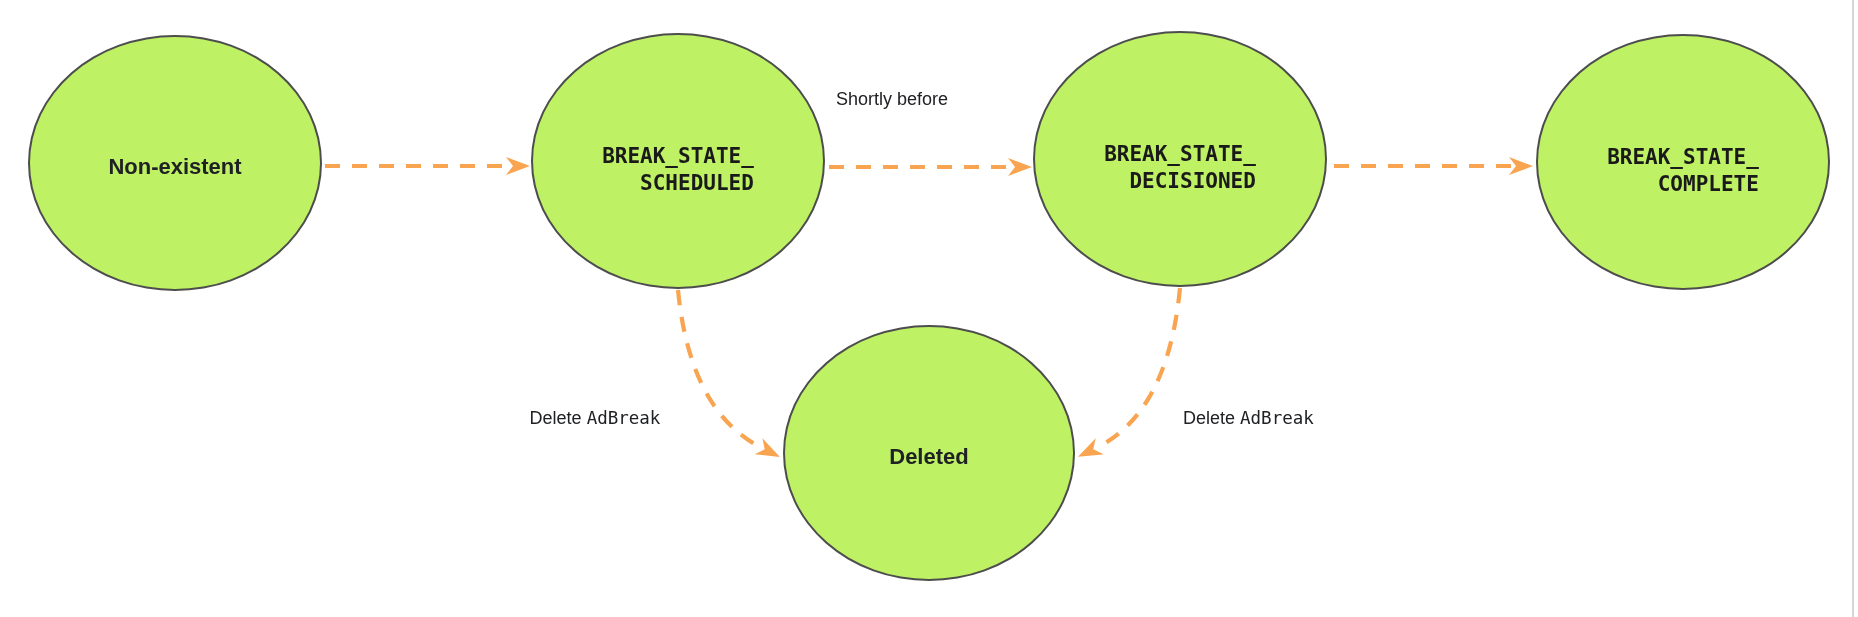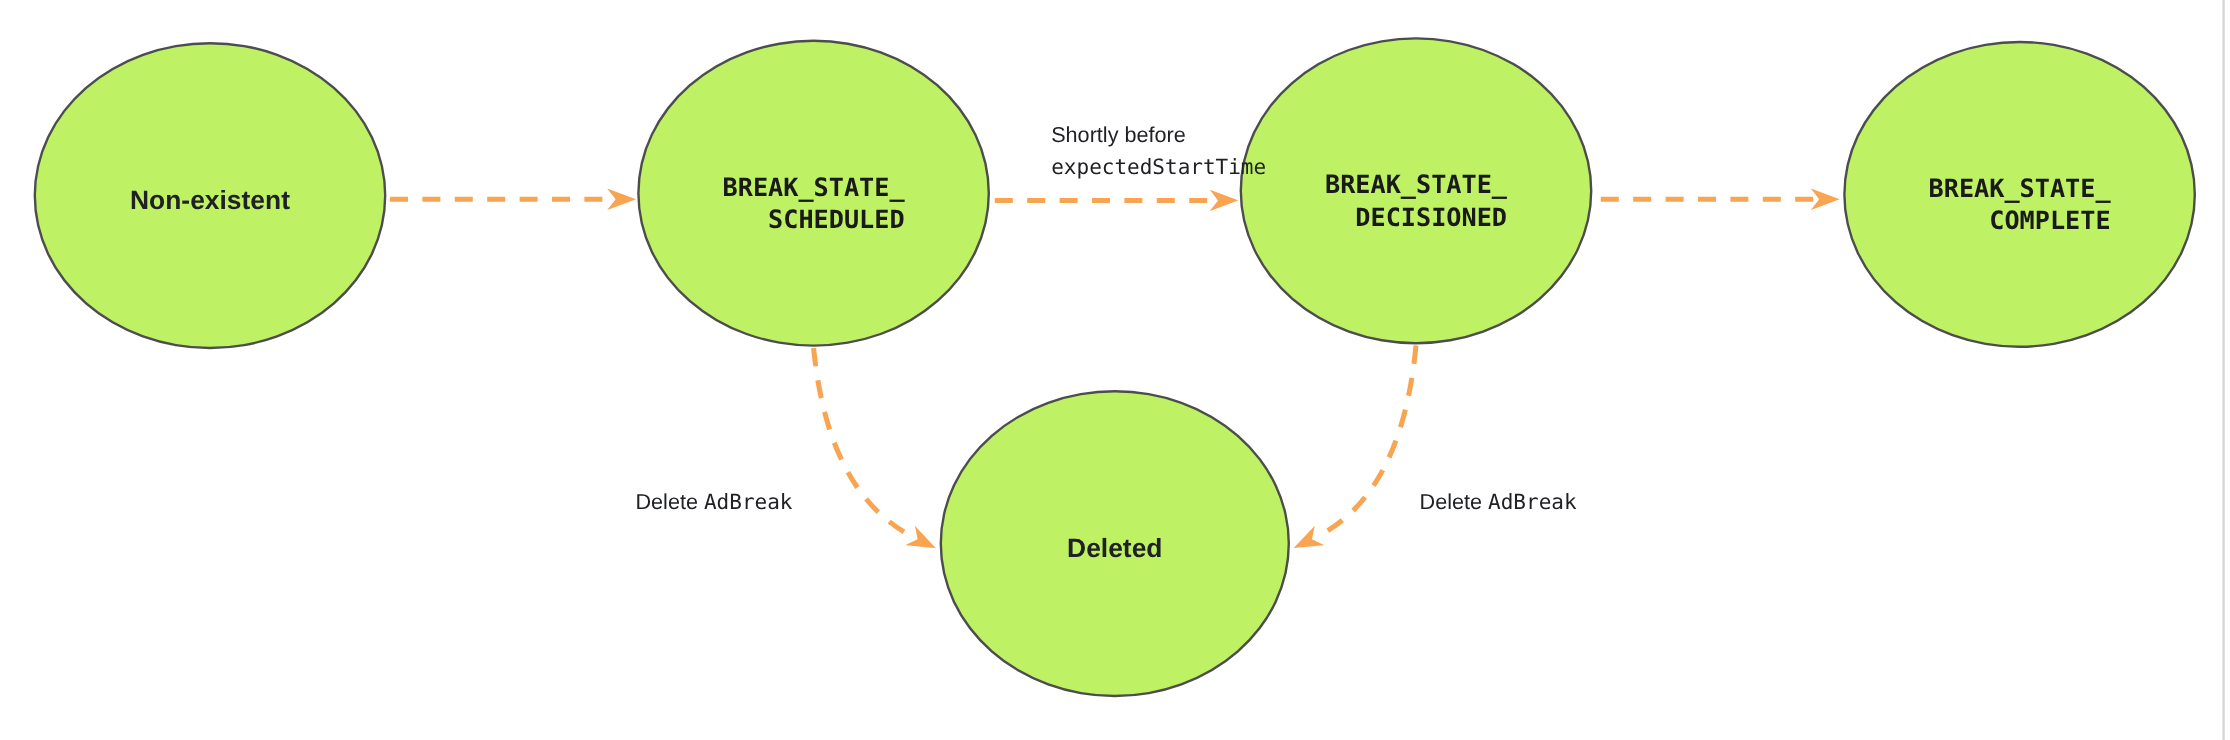--- a/index.html
+++ b/index.html
@@ -116,23 +116,22 @@
 
   <div class="state-node" style="left:1536px; top:34px; width:294px; height:256px;">
     <span class="state-label-mono"><span>BREAK_STATE_</span><span>COMPLETE</span></span>
   </div>
 
   <div class="state-node" style="left:783px; top:325px; width:292px; height:256px;">
     <span class="state-label-sans">Deleted</span>
   </div>
 
 
-  <div class="edge-label" id="label-shortly" style="left:876px; top:85px;margin-top:13px;">
+  <div class="edge-label" id="label-shortly" style="left:836px; top:85px;">
     <span class="line">Shortly before</span>
-    <span class="line mono">expectedStartTime</span>
   </div>
 
 
   <div class="edge-label centered" style="left:445px; top:406px; width:300px;">
     <span>Delete</span>
     <span class="mono">AdBreak</span>
   </div>
 
   <div class="edge-label" style="left:1183px; top:406px;">
     <span>Delete</span>

